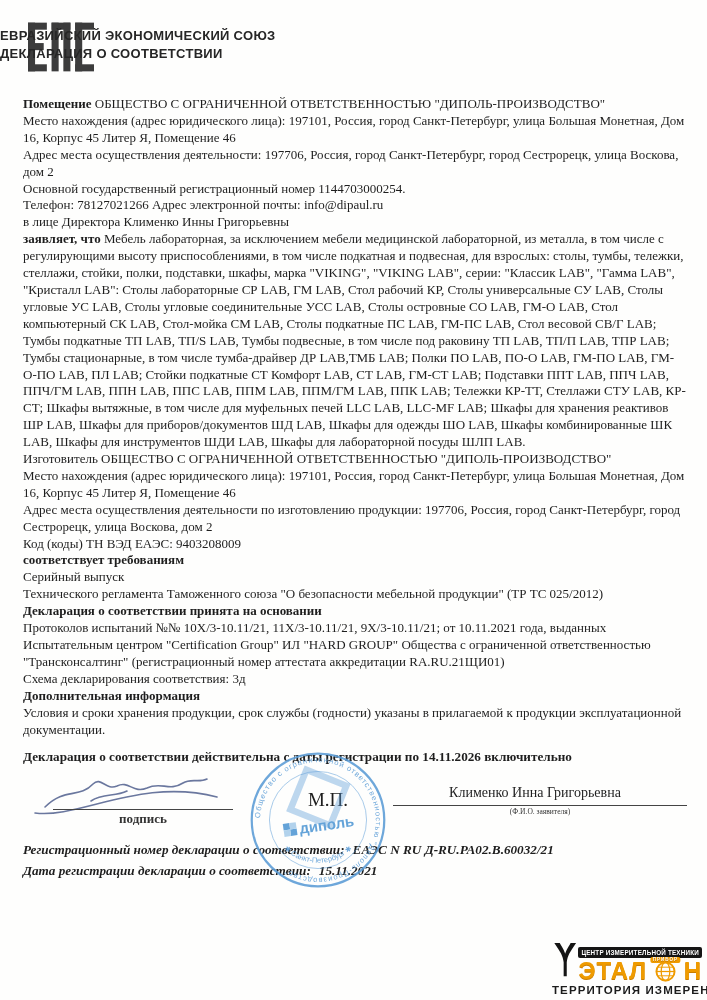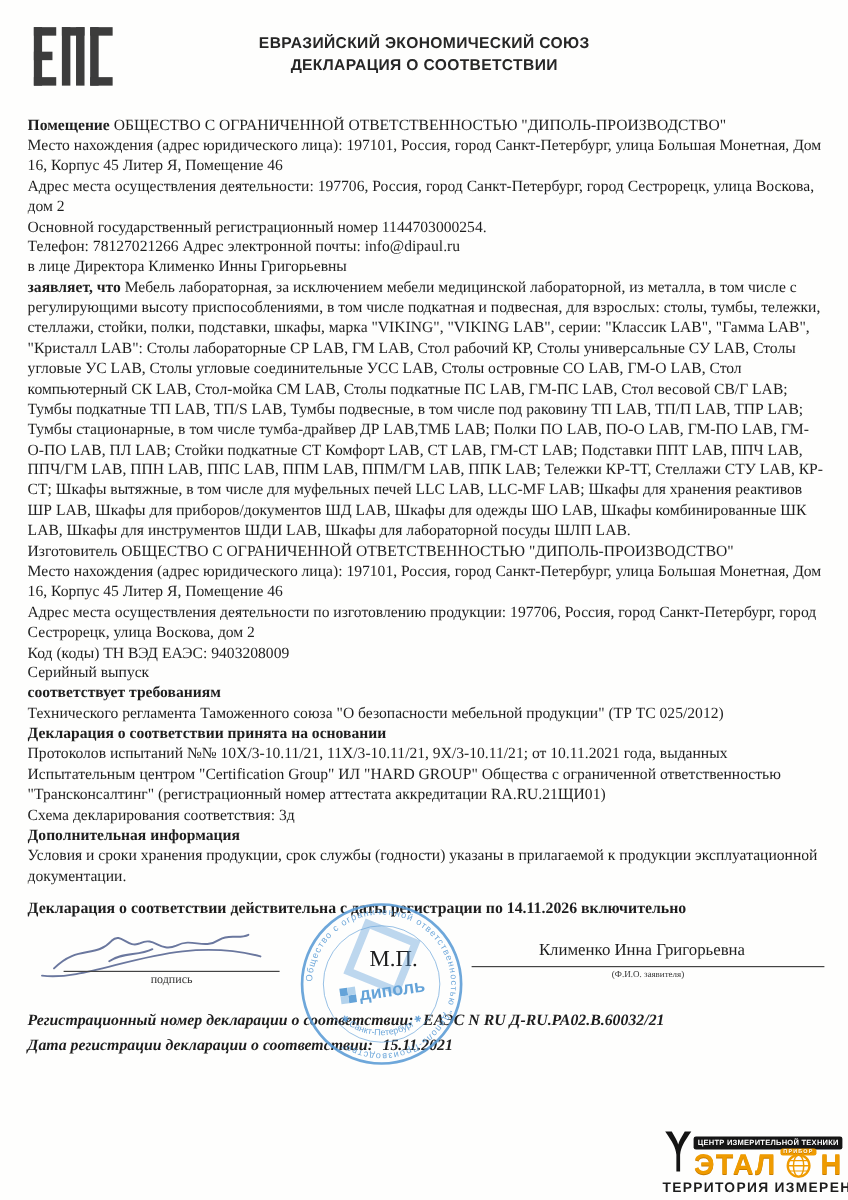--- a/index.html
+++ b/index.html
@@ -3,37 +3,37 @@
 <meta charset="utf-8">
 <style>
   html,body{margin:0;padding:0;background:#888;}
   .page{
     position:relative;width:707px;height:1000px;margin:0 auto;
     background:#fefefd;overflow:hidden;
     font-family:"Liberation Serif",serif;color:#1e1e1e;
   }
   
   .eac{position:absolute;left:28px;top:22px;}
-  .title{position:absolute;left:0;right:0;top:27px;text-align:center;
+  .title{position:absolute;left:0;right:0;top:27px;text-align:left;
     font-family:"Liberation Sans",sans-serif;font-weight:bold;
     font-size:13px;line-height:18px;color:#262626;letter-spacing:.3px;}
   
   .body-text{position:absolute;left:23px;top:96px;width:664px;
     font-size:13px;line-height:16.9px;max-height:655px;overflow:hidden;}
   .para{margin:0;}
   .b{font-weight:bold;}
   
   .lower{position:absolute;left:23px;top:749px;width:664px;font-size:13px;}
   .validity{font-weight:bold;font-size:13.2px;}
   .sigrow{display:flex;margin-top:8px;height:60px;}
   .sig-col{position:relative;width:250px;}
   .sig-svg{position:absolute;left:8px;top:-6px;}
   .sig-line{position:absolute;left:30px;right:40px;top:36px;border-top:1.2px solid #444;}
   .sig-cap{position:absolute;left:30px;right:40px;top:38px;text-align:center;
-    font-size:10px;color:#333;}
+    font-size:13px;color:#333;font-weight:bold;}
   .mp-col{width:110px;padding-top:16px;text-align:center;font-size:19px;}
   .fio-col{position:relative;flex:1;padding-top:12px;text-align:center;}
   .fio-name{font-size:14px;}
   .fio-line{position:absolute;left:10px;right:0;top:32px;border-top:1.2px solid #444;}
   .fio-cap{position:absolute;left:10px;right:0;top:34px;text-align:center;
     font-size:7.5px;color:#333;}
   .footer-lines{margin-top:6px;font-weight:bold;font-size:13.2px;line-height:21px;font-style:italic;}
   .footer-lines .val{margin-left:8px;}
   
   .stamp{position:absolute;left:248px;top:750px;opacity:.88;pointer-events:none;}
@@ -87,22 +87,22 @@
       <div class="para"><span>Место нахождения (адрес юридического лица): 197101, Россия, город Санкт-Петербург, улица Большая Монетная, Дом 16, Корпус 45 Литер Я, Помещение 46</span></div>
       <div class="para"><span>Адрес места осуществления деятельности: 197706, Россия, город Санкт-Петербург, город Сестрорецк, улица Воскова, дом 2</span></div>
       <div class="para"><span>Основной государственный регистрационный номер 1144703000254.</span></div>
       <div class="para"><span>Телефон: 78127021266 Адрес электронной почты: info@dipaul.ru</span></div>
       <div class="para"><span>в лице Директора Клименко Инны Григорьевны</span></div>
       <div class="para"><span class="b">заявляет, что </span><span>Мебель лабораторная, за исключением мебели медицинской лабораторной, из металла, в том числе с регулирующими высоту приспособлениями, в том числе подкатная и подвесная, для взрослых: столы, тумбы, тележки, стеллажи, стойки, полки, подставки, шкафы, марка "VIKING", "VIKING LAB", серии: "Классик LAB", "Гамма LAB", "Кристалл LAB": Столы лабораторные СР LAB, ГМ LAB, Стол рабочий КР, Столы универсальные СУ LAB, Столы угловые УС LAB, Столы угловые соединительные УСС LAB, Столы островные СО LAB, ГМ-О LAB, Стол компьютерный СК LAB, Стол-мойка СМ LAB, Столы подкатные ПС LAB, ГМ-ПС LAB, Стол весовой СВ/Г LAB; Тумбы подкатные ТП LAB, ТП/S LAB, Тумбы подвесные, в том числе под раковину ТП LAB, ТП/П LAB, ТПР LAB; Тумбы стационарные, в том числе тумба-драйвер ДР LAB,ТМБ LAB; Полки ПО LAB, ПО-О LAB, ГМ-ПО LAB, ГМ-О-ПО LAB, ПЛ LAB; Стойки подкатные СТ Комфорт LAB, СТ LAB, ГМ-СТ LAB; Подставки ППТ LAB, ППЧ LAB, ППЧ/ГМ LAB, ППН LAB, ППС LAB, ППМ LAB, ППМ/ГМ LAB, ППК LAB; Тележки КР-ТТ, Стеллажи СТУ LAB, КР-СТ; Шкафы вытяжные, в том числе для муфельных печей LLC LAB, LLC-MF LAB; Шкафы для хранения реактивов ШР LAB, Шкафы для приборов/документов ШД LAB, Шкафы для одежды ШО LAB, Шкафы комбинированные ШК LAB, Шкафы для инструментов ШДИ LAB, Шкафы для лабораторной посуды ШЛП LAB.</span></div>
       <div class="para"><span>Изготовитель ОБЩЕСТВО С ОГРАНИЧЕННОЙ ОТВЕТСТВЕННОСТЬЮ "ДИПОЛЬ-ПРОИЗВОДСТВО"</span></div>
       <div class="para"><span>Место нахождения (адрес юридического лица): 197101, Россия, город Санкт-Петербург, улица Большая Монетная, Дом 16, Корпус 45 Литер Я, Помещение 46</span></div>
       <div class="para"><span>Адрес места осуществления деятельности по изготовлению продукции: 197706, Россия, город Санкт-Петербург, город Сестрорецк, улица Воскова, дом 2</span></div>
       <div class="para"><span>Код (коды) ТН ВЭД ЕАЭС: 9403208009</span></div>
+      <div class="para"><span class="b">соответствует требованиям</span></div>
       <div class="para"><span>Серийный выпуск</span></div>
-      <div class="para"><span class="b">соответствует требованиям</span></div>
       <div class="para"><span>Технического регламента Таможенного союза "О безопасности мебельной продукции" (ТР ТС 025/2012)</span></div>
       <div class="para"><span class="b">Декларация о соответствии принята на основании</span></div>
       <div class="para"><span>Протоколов испытаний №№ 10Х/3-10.11/21, 11Х/3-10.11/21, 9Х/3-10.11/21; от 10.11.2021 года, выданных Испытательным центром "Certification Group" ИЛ "HARD GROUP" Общества с ограниченной ответственностью "Трансконсалтинг" (регистрационный номер аттестата аккредитации RA.RU.21ЩИ01)</span></div>
       <div class="para"><span>Схема декларирования соответствия: 3д</span></div>
       <div class="para"><span class="b">Дополнительная информация</span></div>
       <div class="para"><span>Условия и сроки хранения продукции, срок службы (годности) указаны в прилагаемой к продукции эксплуатационной документации.</span></div>
     </div>
 
   <div class="lower">
     <div class="validity">Декларация о соответствии действительна с даты регистрации по 14.11.2026 включительно</div>

